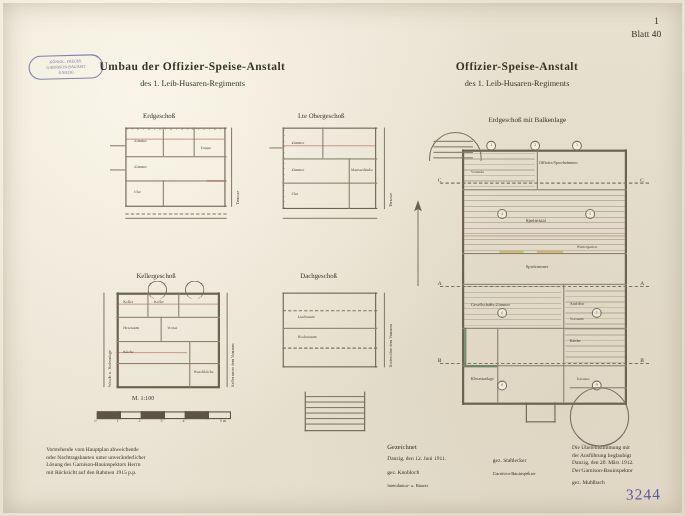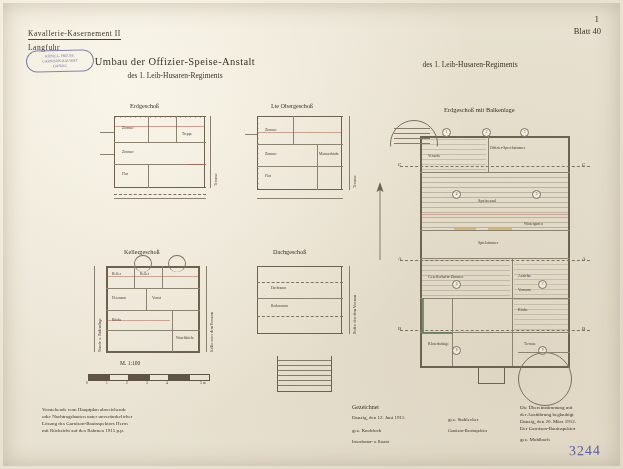--- a/index.html
+++ b/index.html
@@ -36,21 +36,21 @@
     text-align:center; padding-top:3px; box-sizing:border-box;
     transform:rotate(-1.5deg);
     opacity:.85;
   }
   #maintitle{ left:305px; top:28px; transform:translateX(-50%); font-size:13px; letter-spacing:.8px;}
   #blatt{ right:22px; top:26px; font-size:8.5px;}
   #blattnum{ right:24px; top:14px; font-size:9px;}
 
   #subtitle-left{ left:175px; top:56px; transform:translateX(-50%); text-align:center;}
   #subtitle-right{ left:470px; top:56px; transform:translateX(-50%); text-align:center;}
-  .sub1{ font-size:10.5px; letter-spacing:.4px;}
+  .sub1{ font-size:10.5px; letter-spacing:.4px;font-weight:bold;}
   .sub2{ font-size:7.5px; margin-top:4px;}
 
   
   .plan{ position:absolute; }
   .plan .ptitle{ position:absolute; font-size:6.2px; white-space:nowrap;}
   .wall{ position:absolute; background:#6d6250; }
   .thin{ position:absolute; background:#8b8270; }
   .hatch{
     position:absolute;
     background:
@@ -82,40 +82,37 @@
   #archnum{ right:22px; bottom:10px; font-size:14px; color:#5a5ca0; transform:rotate(-1deg); letter-spacing:1px;}
   .stairtread{ position:absolute; border-top:.6px solid #857b68;}
   .circ{ position:absolute; border:.7px solid #7a7060; border-radius:50%;}
 </style>
 </head>
 <body>
 
 <div id="sheet">
   <div class="paper-edge"></div>
 
-  <div class="abs hw" id="hdr-left">
-    <div class="l1 underline">Kavallerie-Kasernement II</div>
-    <div class="l2">Langfuhr</div>
-  </div>
 
   <div class="abs" id="stamp">
     <div>KÖNIGL. PREUSS.</div>
     <div>GARNISON-BAUAMT</div>
     <div>DANZIG</div>
   </div>
 
   <div class="abs hw" id="blattnum">1</div>
   <div class="abs hw" id="blatt">Blatt 40</div>
 
   <div class="abs hw" id="subtitle-left">
     <div class="sub1">Umbau der Offizier-Speise-Anstalt</div>
     <div class="sub2">des 1. Leib-Husaren-Regiments</div>
   </div>
 
   <div class="abs hw" id="subtitle-right">
+    <div class="sub1">Offizier-Speise-Anstalt</div>
     <div class="sub2">des 1. Leib-Husaren-Regiments</div>
   </div>
 
   <div class="plan" id="plan-eg" style="left:92px;top:102px;width:130px;height:120px;">
     <div class="ptitle hw" style="left:38px;top:0;">Erdgeschoß</div>
 
     <div class="wall" style="left:22px;top:14px;width:92px;height:1.4px;"></div>
     <div class="wall" style="left:22px;top:14px;width:1.4px;height:72px;"></div>
     <div class="wall" style="left:112px;top:14px;width:1.4px;height:72px;"></div>
     <div class="wall" style="left:22px;top:85px;width:92px;height:1.4px;"></div>

